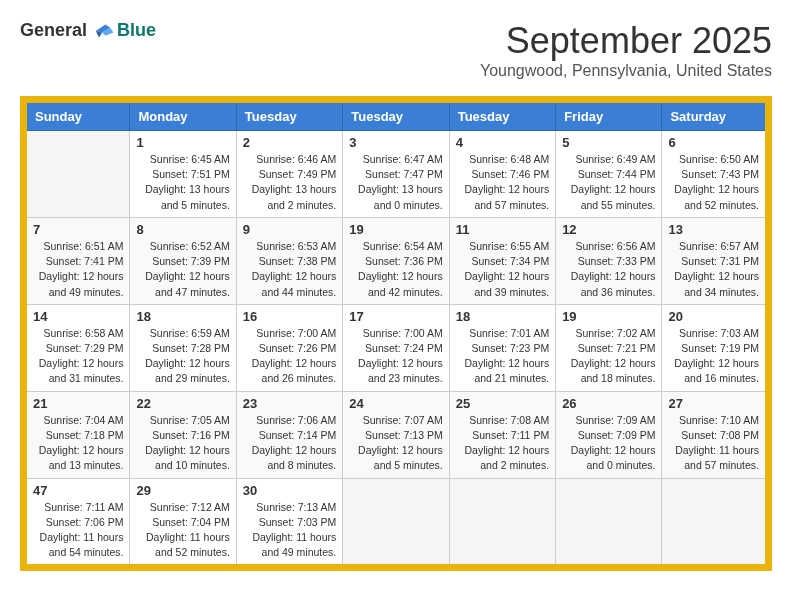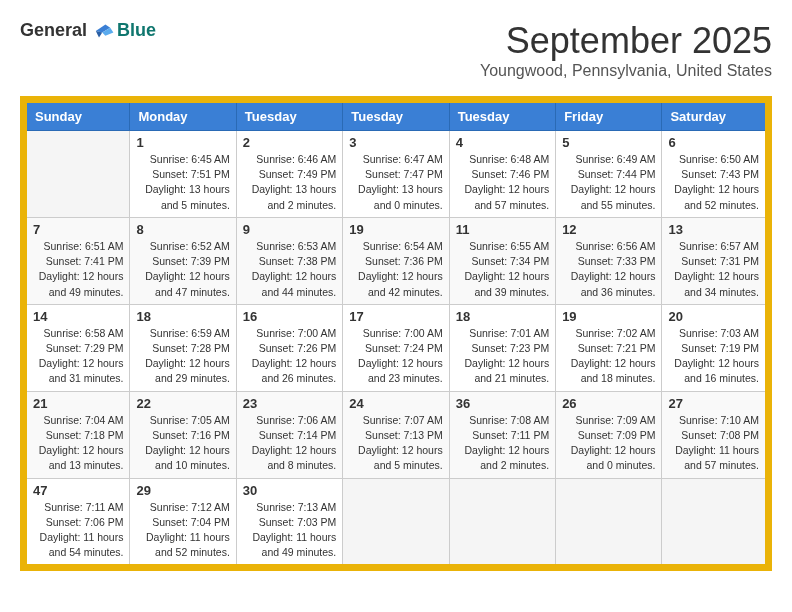--- a/index.html
+++ b/index.html
@@ -227,21 +227,21 @@
         </td>
         <td>
           <span class="day-num">23</span>
           <div class="day-info">Sunrise: 7:06 AM<br>Sunset: 7:14 PM<br>Daylight: 12 hours and 8 minutes.</div>
         </td>
         <td>
           <span class="day-num">24</span>
           <div class="day-info">Sunrise: 7:07 AM<br>Sunset: 7:13 PM<br>Daylight: 12 hours and 5 minutes.</div>
         </td>
         <td>
-          <span class="day-num">36</span>
+          <span class="day-num">25</span>
           <div class="day-info">Sunrise: 7:08 AM<br>Sunset: 7:11 PM<br>Daylight: 12 hours and 2 minutes.</div>
         </td>
         <td>
           <span class="day-num">26</span>
           <div class="day-info">Sunrise: 7:09 AM<br>Sunset: 7:09 PM<br>Daylight: 12 hours and 0 minutes.</div>
         </td>
         <td>
           <span class="day-num">27</span>
           <div class="day-info">Sunrise: 7:10 AM<br>Sunset: 7:08 PM<br>Daylight: 11 hours and 57 minutes.</div>
         </td>

